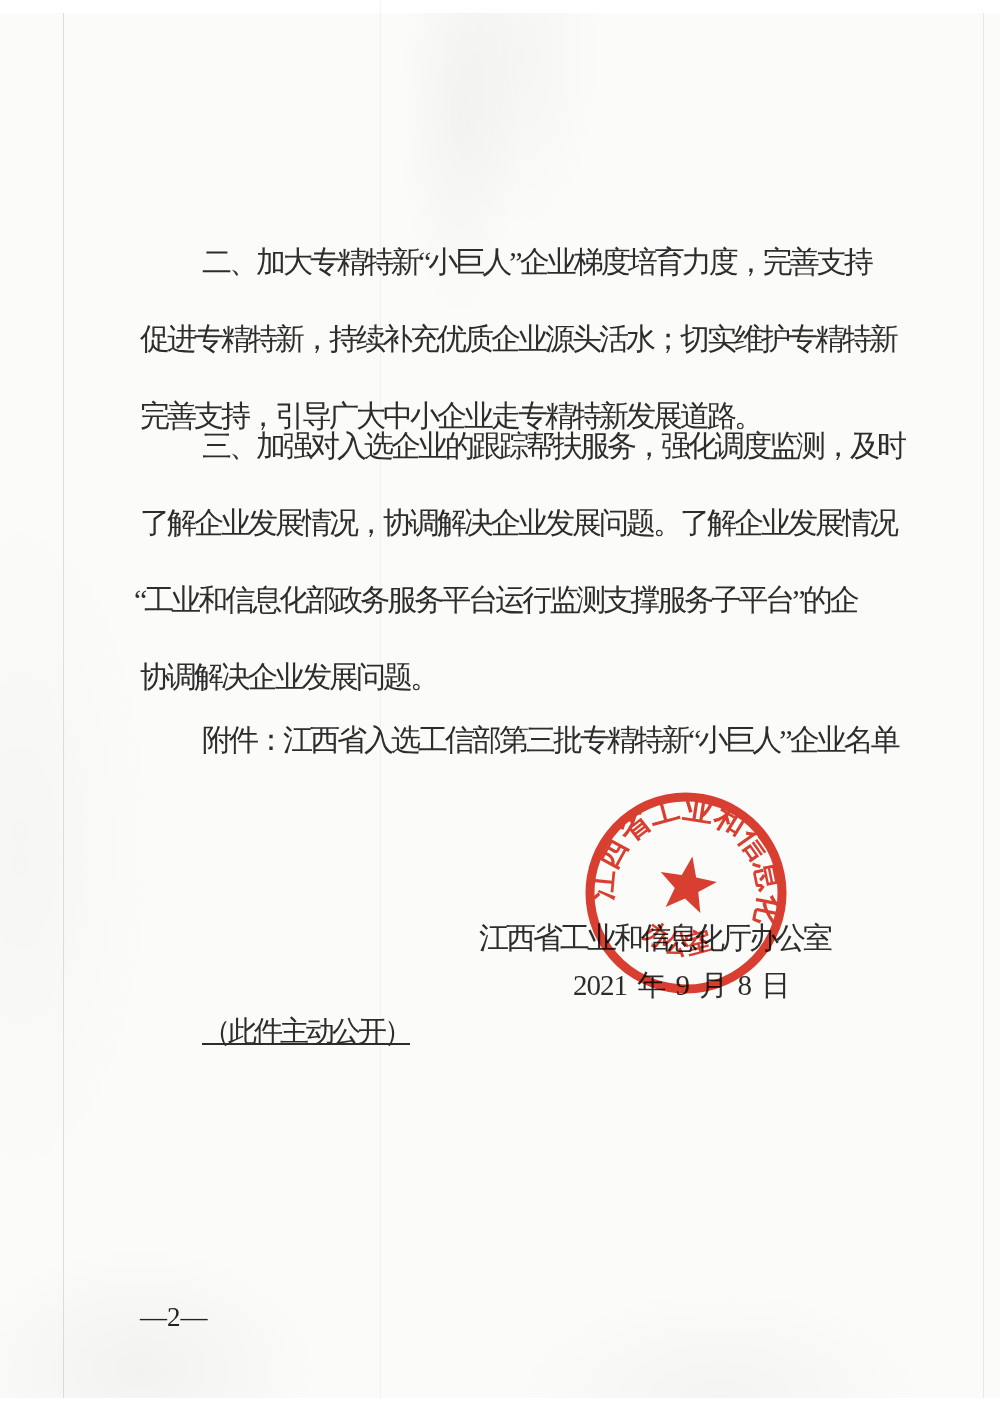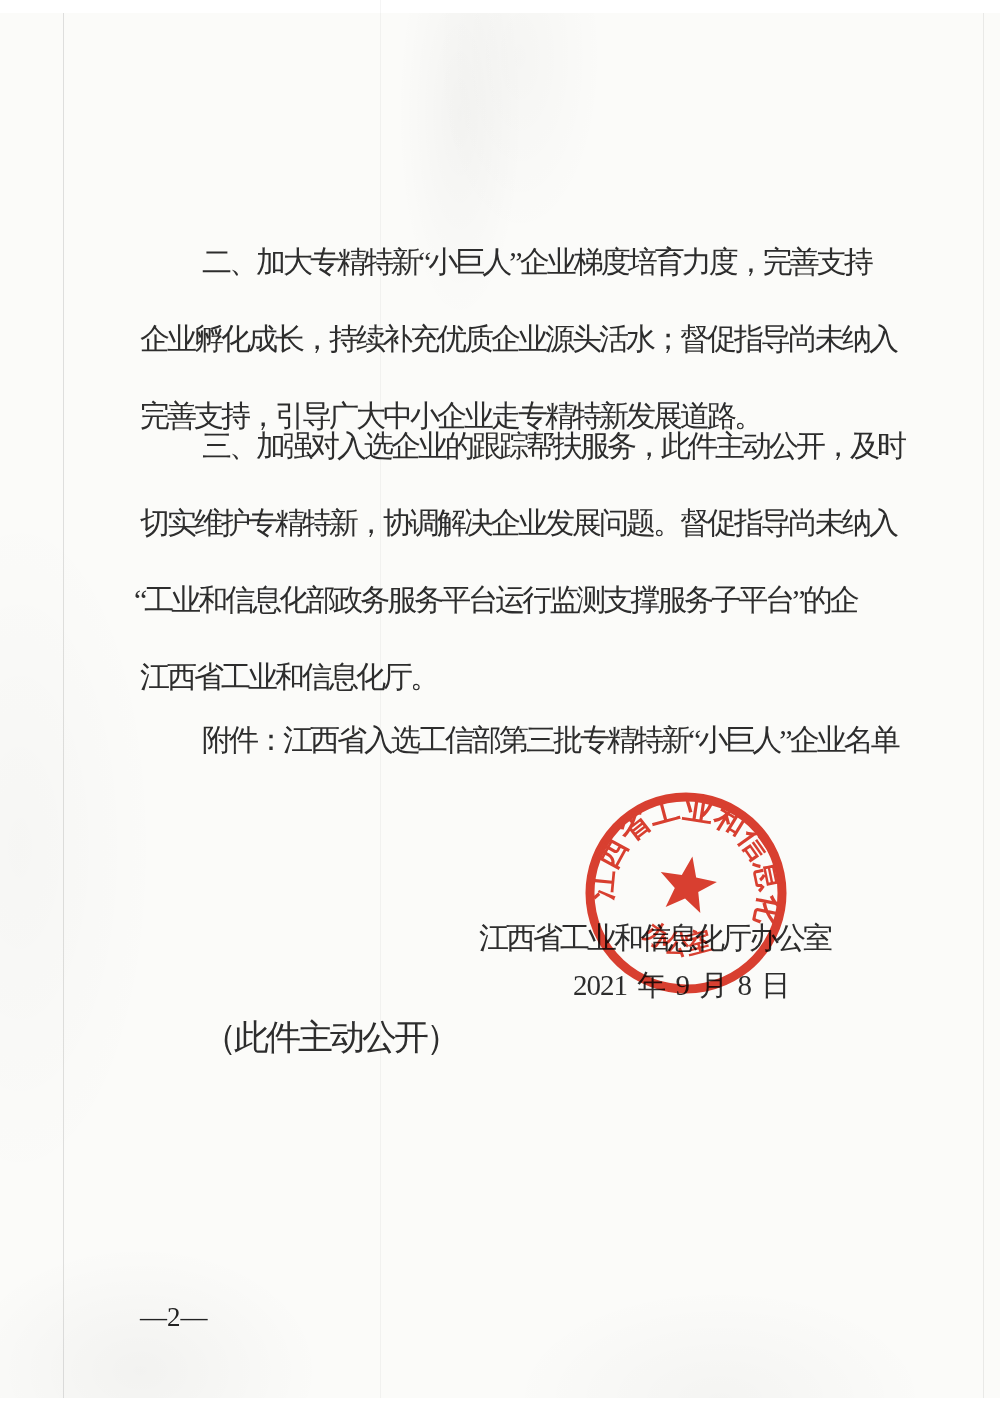--- a/index.html
+++ b/index.html
@@ -55,22 +55,23 @@
     height:47px;line-height:47px;font-size:30px;letter-spacing:-3px;
     white-space:nowrap;
   }
   .date{
     position:absolute;left:573px;top:933px;
     height:47px;line-height:47px;font-size:29px;letter-spacing:-1px;word-spacing:4px;
     white-space:nowrap;
   }
   .note{
     position:absolute;left:202px;top:979px;
-    height:47px;line-height:47px;font-size:35px;letter-spacing:-3px;
+    height:47px;line-height:47px;font-size:29px;letter-spacing:-3px;
     white-space:nowrap;
+    text-decoration:underline;
   }
   .pagenum{
     position:absolute;left:140px;top:1274px;
     height:32px;line-height:32px;font-size:27px;letter-spacing:0;
     color:#222;
   }
 
   .seal{
     position:absolute;left:580px;top:787px;width:212px;height:212px;
     mix-blend-mode:multiply;opacity:0.9;pointer-events:none;
@@ -89,29 +90,29 @@
 <div class="scan">
 
   <div class="strip top"></div>
   <div class="strip bottom"></div>
   <div class="crease c1"></div>
   <div class="crease c2"></div>
   <div class="crease c3"></div>
 
   <section class="para p2">
     <p class="line indent">二、加大专精特新“小巨人”企业梯度培育力度，完善支持</p>
-    <p class="line">企业孵化成长，持续补充优质企业源头活水；督促指导尚未纳入</p>
+    <p class="line">促进专精特新，持续补充优质企业源头活水；切实维护专精特新</p>
     <p class="line">完善支持，引导广大中小企业走专精特新发展道路。</p>
   </section>
 
   <section class="para p3">
-    <p class="line indent">三、加强对入选企业的跟踪帮扶服务，此件主动公开，及时</p>
-    <p class="line">切实维护专精特新，协调解决企业发展问题。督促指导尚未纳入</p>
+    <p class="line indent">三、加强对入选企业的跟踪帮扶服务，强化调度监测，及时</p>
+    <p class="line">了解企业发展情况，协调解决企业发展问题。了解企业发展情况</p>
     <p class="line hang">“工业和信息化部政务服务平台运行监测支撑服务子平台”的企</p>
-    <p class="line">江西省工业和信息化厅。</p>
+    <p class="line">协调解决企业发展问题。</p>
   </section>
 
   <p class="attachment">附件：江西省入选工信部第三批专精特新“小巨人”企业名单</p>
 
   <p class="signature">江西省工业和信息化厅办公室</p>
 
   <p class="date">2021 年 9 月 8 日</p>
 
   <p class="note">（此件主动公开）</p>
 

